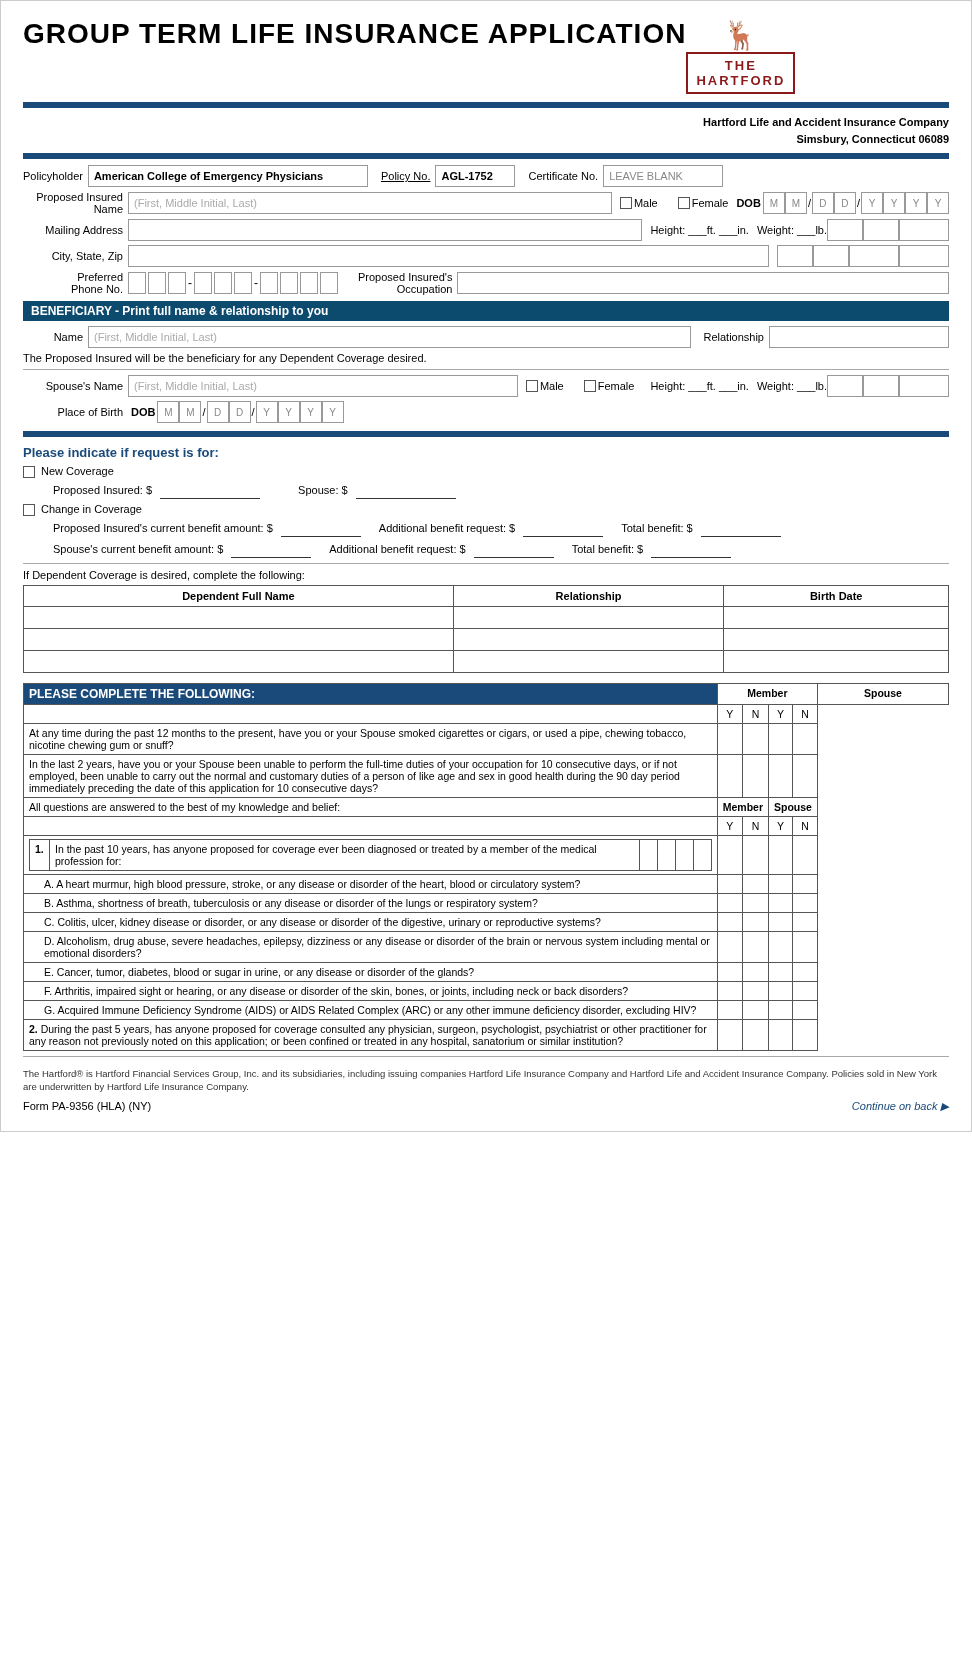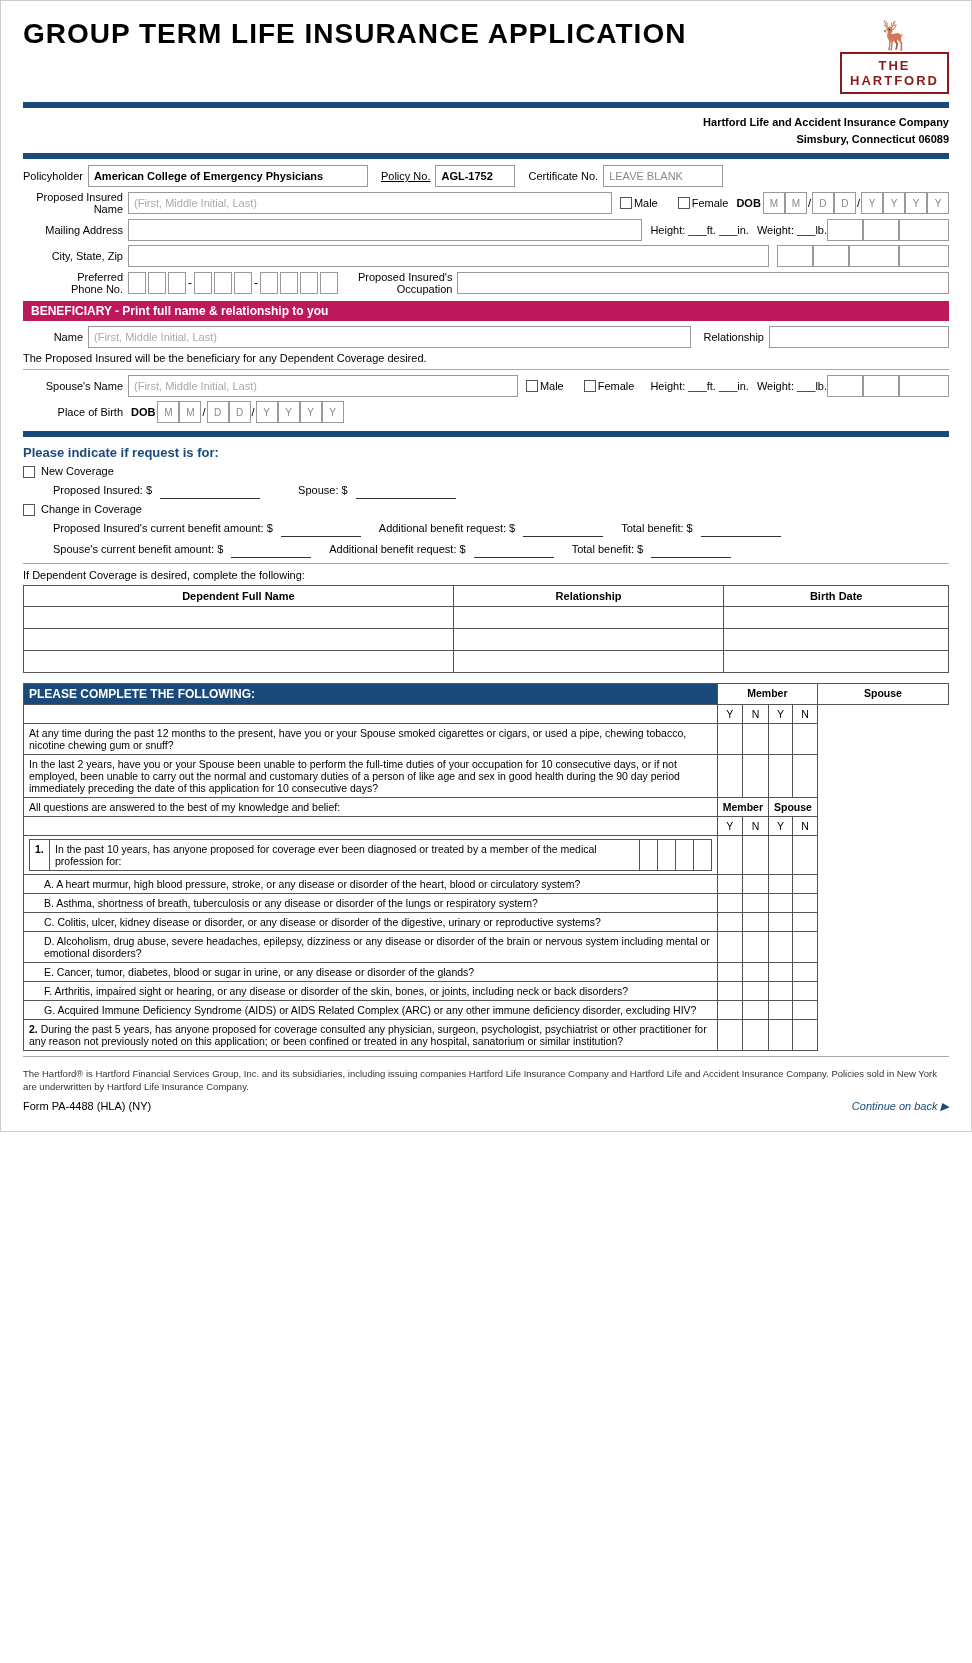--- a/index.html
+++ b/index.html
@@ -12,21 +12,20 @@
     }
     .page {
       width: 972px;
       padding: 18px 22px 18px 22px;
       background: #fff;
       border: 1px solid #ccc;
     }
     
     .header {
       display: flex;
-      justify-content: space-between;
       align-items: flex-start;
       margin-bottom: 8px;
     }
     .header-title {
       font-size: 28px;
       font-weight: 900;
       color: #000;
       letter-spacing: 1px;
       text-transform: uppercase;
       line-height: 1.1;
@@ -132,21 +131,21 @@
       margin: 0 1px;
     }
     .section-header-blue-text {
       color: #1a4a7a;
       font-size: 13px;
       font-weight: bold;
       margin: 8px 0 5px 0;
     }
     
     .benef-header {
-      background: #be185d;
+      background: #0c4a6e;
       color: #fff;
       font-size: 12px;
       padding: 3px 8px;
       margin: 6px 0 5px 0;
     }
     
     .dep-table {
       width: 100%;
       border-collapse: collapse;
       margin-top: 4px;
@@ -645,16 +644,16 @@
           <td class="yn-cell"></td>
           <td class="yn-cell"></td>
         </tr>
       </tbody>
     </table>
   </div>
 
   <hr class="thin-line">
   <div class="footer-text">The Hartford® is Hartford Financial Services Group, Inc. and its subsidiaries, including issuing companies Hartford Life Insurance Company and Hartford Life and Accident Insurance Company. Policies sold in New York are underwritten by Hartford Life Insurance Company.</div>
   <div class="footer-bar">
-    <span>Form PA-4488 (HLA) (NY)</span>
+    <span>Form PA-9356 (HLA) (NY)</span>
     <span class="continue-link blue-text-link">Continue on back ▶</span>
   </div>
 </div>
 
 </body></html>

